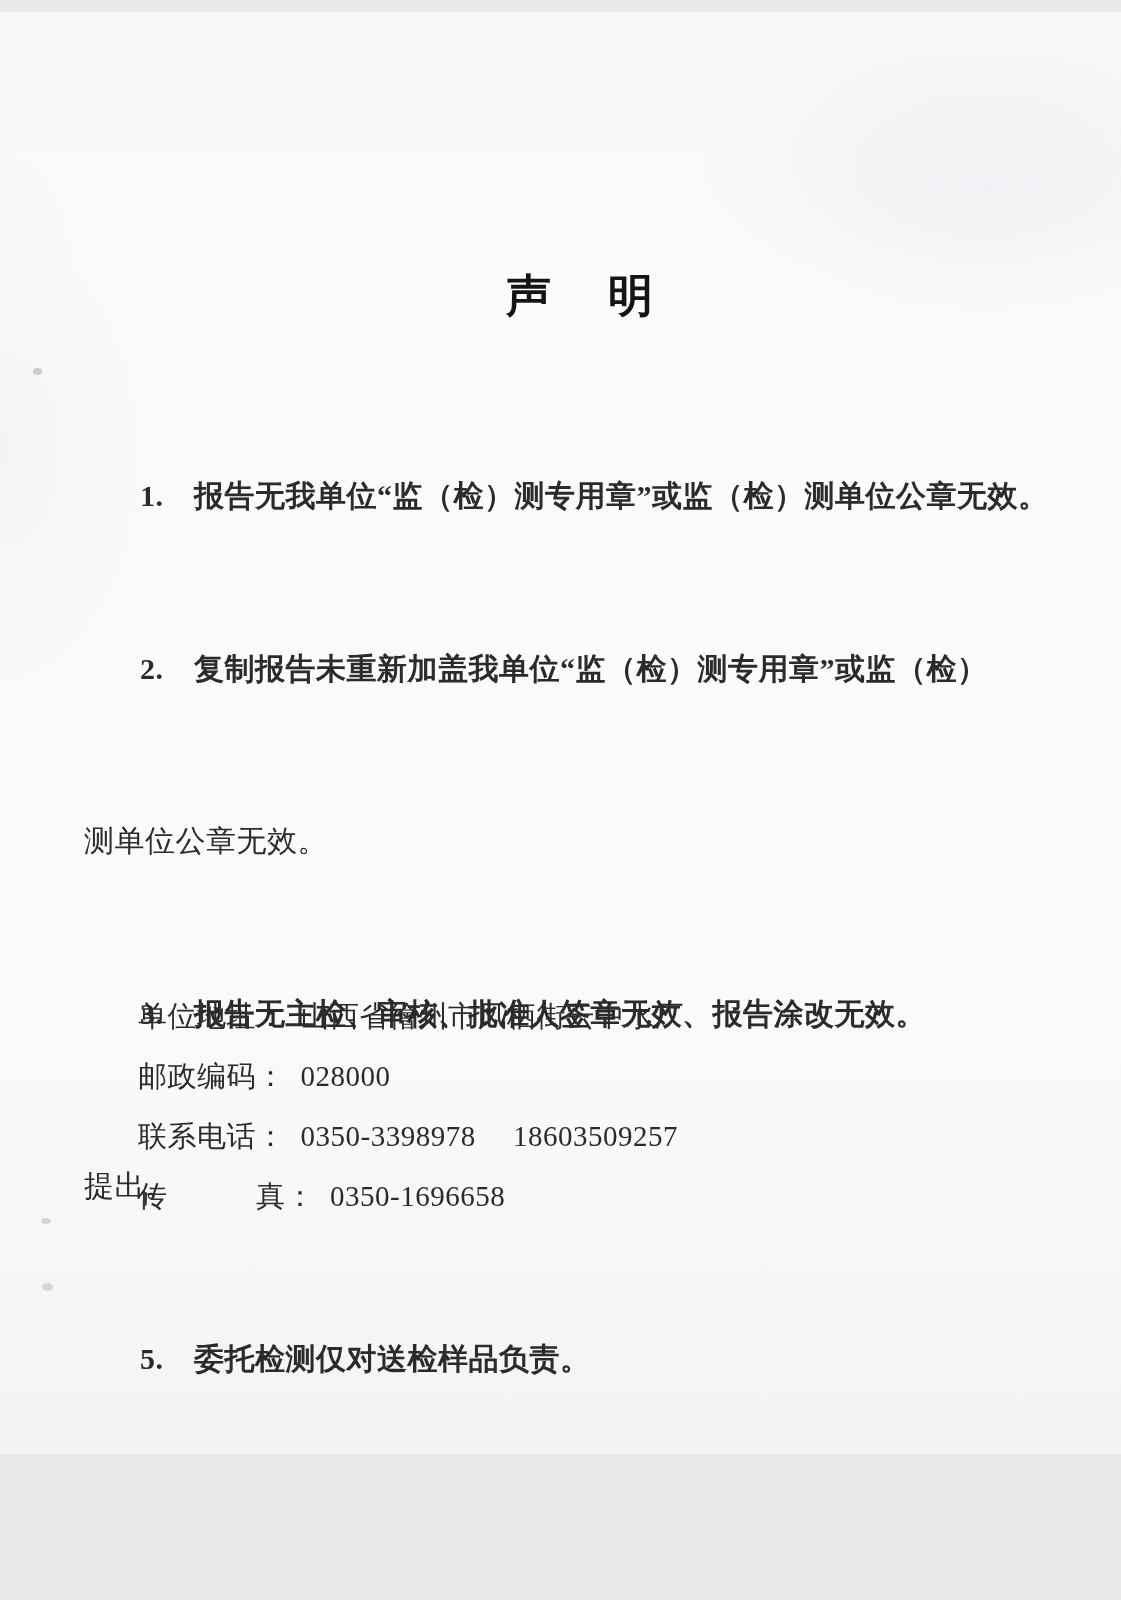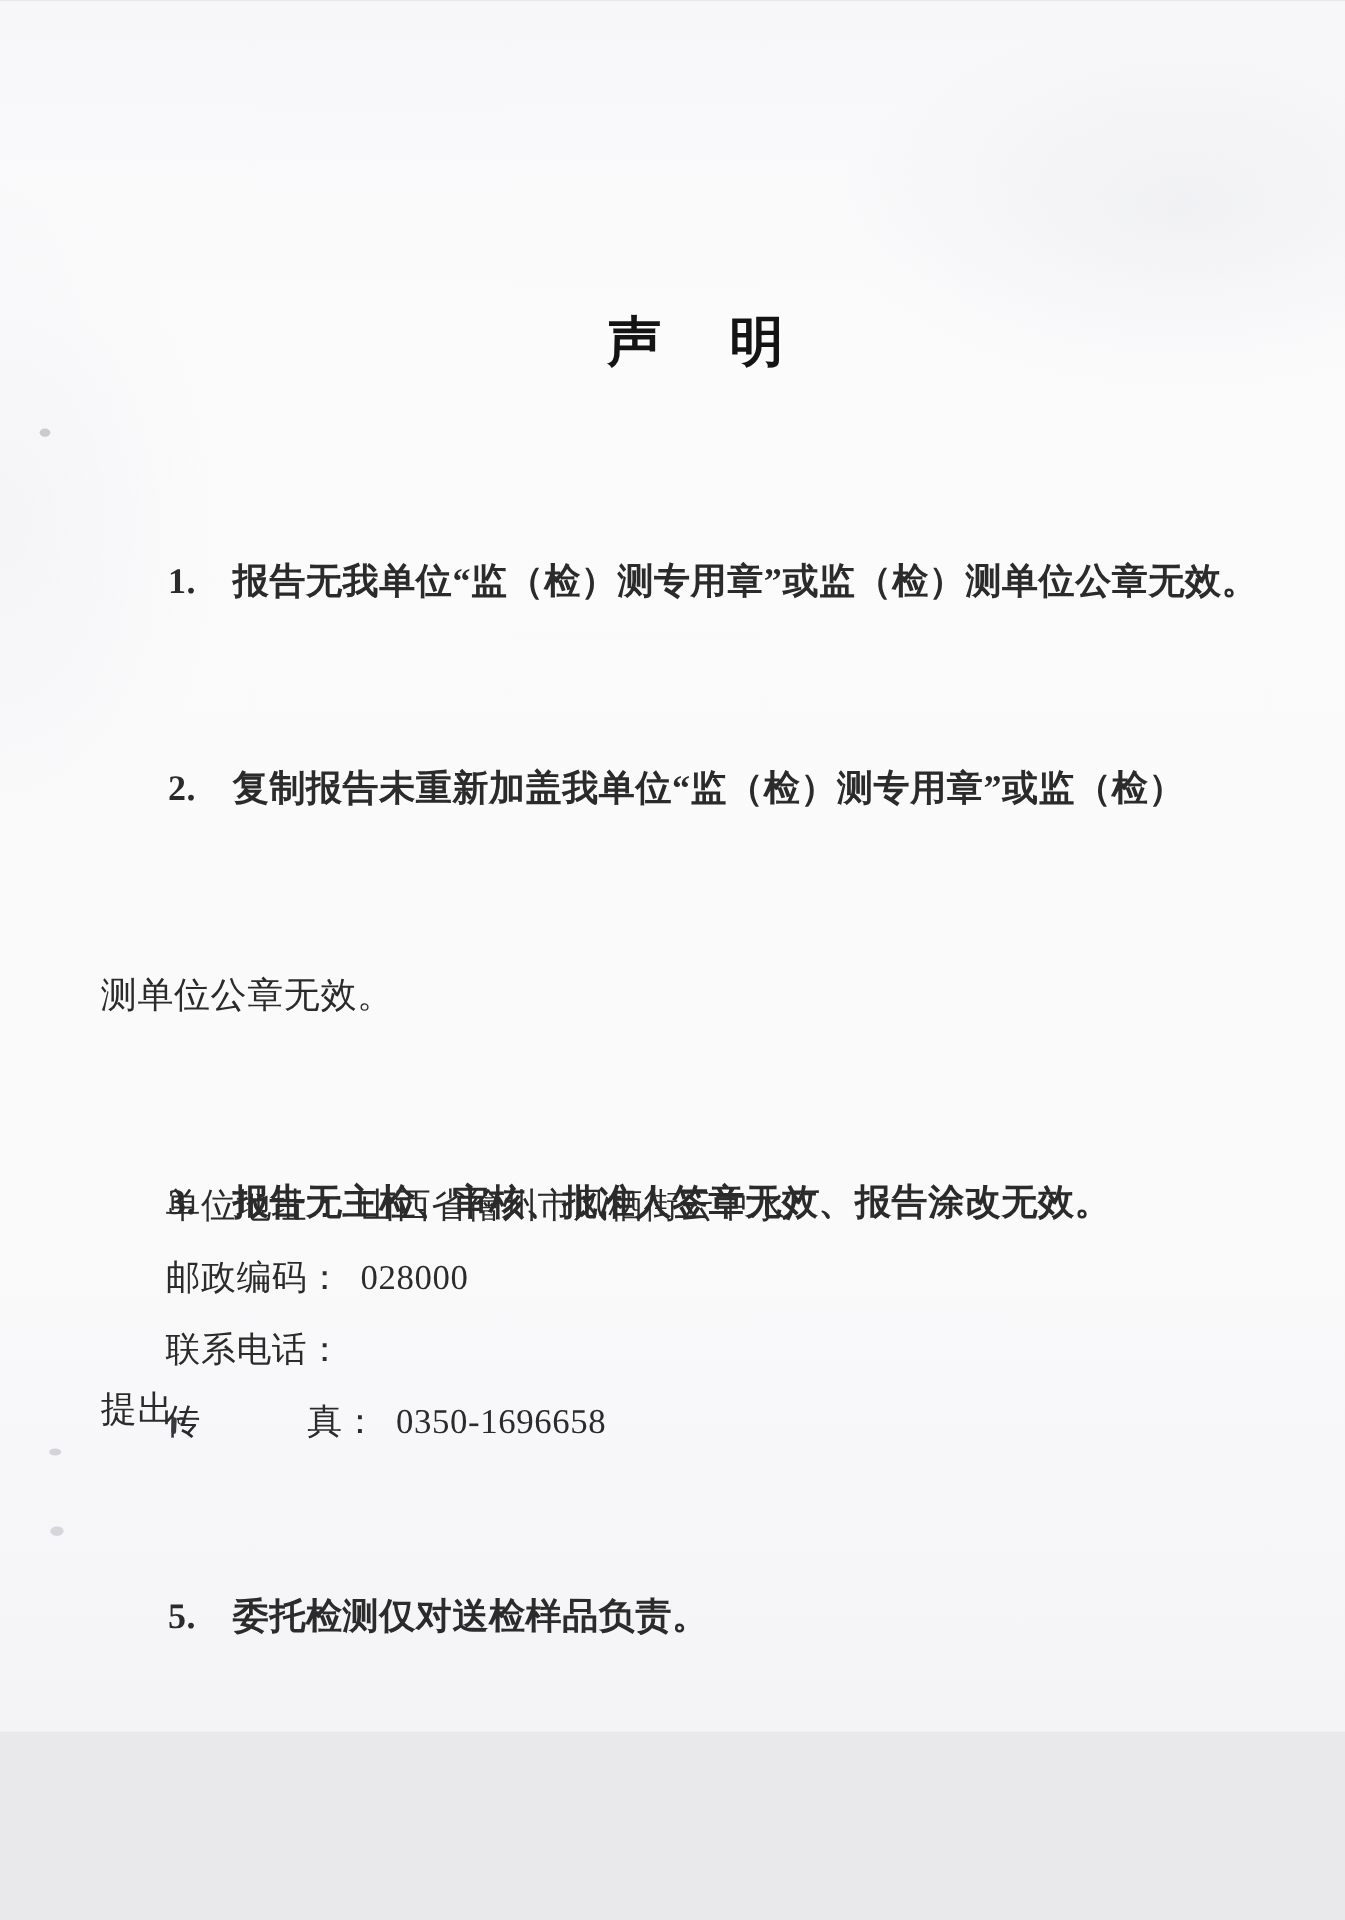--- a/index.html
+++ b/index.html
@@ -4,21 +4,21 @@
 <style>
   html, body { margin: 0; padding: 0; }
   body {
     background: #e9e9ec;
     font-family: "Liberation Serif", "DejaVu Serif", serif;
   }
   .page {
     position: relative;
     width: 1121px;
     height: 1442px;
-    margin: 1px auto;
+    margin: 12px auto;
     overflow: hidden;
     background:
       radial-gradient(ellipse 420px 220px at 88% 12%, rgba(186,189,200,0.14), rgba(186,189,200,0) 70%),
       radial-gradient(ellipse 260px 420px at 0% 30%, rgba(186,189,200,0.10), rgba(186,189,200,0) 70%),
       linear-gradient(180deg, #f7f7f9 0%, #fbfbfc 18%, #fafafb 70%, #f4f4f7 100%);
     color: #2b2b2b;
   }
   .title {
     position: absolute;
     top: 258px;
@@ -89,20 +89,21 @@
     <div class="contact-row">
       <span class="contact-label">单位地址：</span>
       <span class="contact-value">山西省徻州市凤栖街云中水厂</span>
     </div>
     <div class="contact-row">
       <span class="contact-label">邮政编码：</span>
       <span class="contact-value">028000</span>
     </div>
     <div class="contact-row">
       <span class="contact-label">联系电话：</span>
+      <span class="contact-value">0350-3398978　 18603509257</span>
     </div>
     <div class="contact-row">
       <span class="contact-label">传　　　真：</span>
       <span class="contact-value">0350-1696658</span>
     </div>
   </div>
 
   <div class="speck-dash"></div>
   <div class="speck speck-a"></div>
   <div class="speck speck-b"></div>

